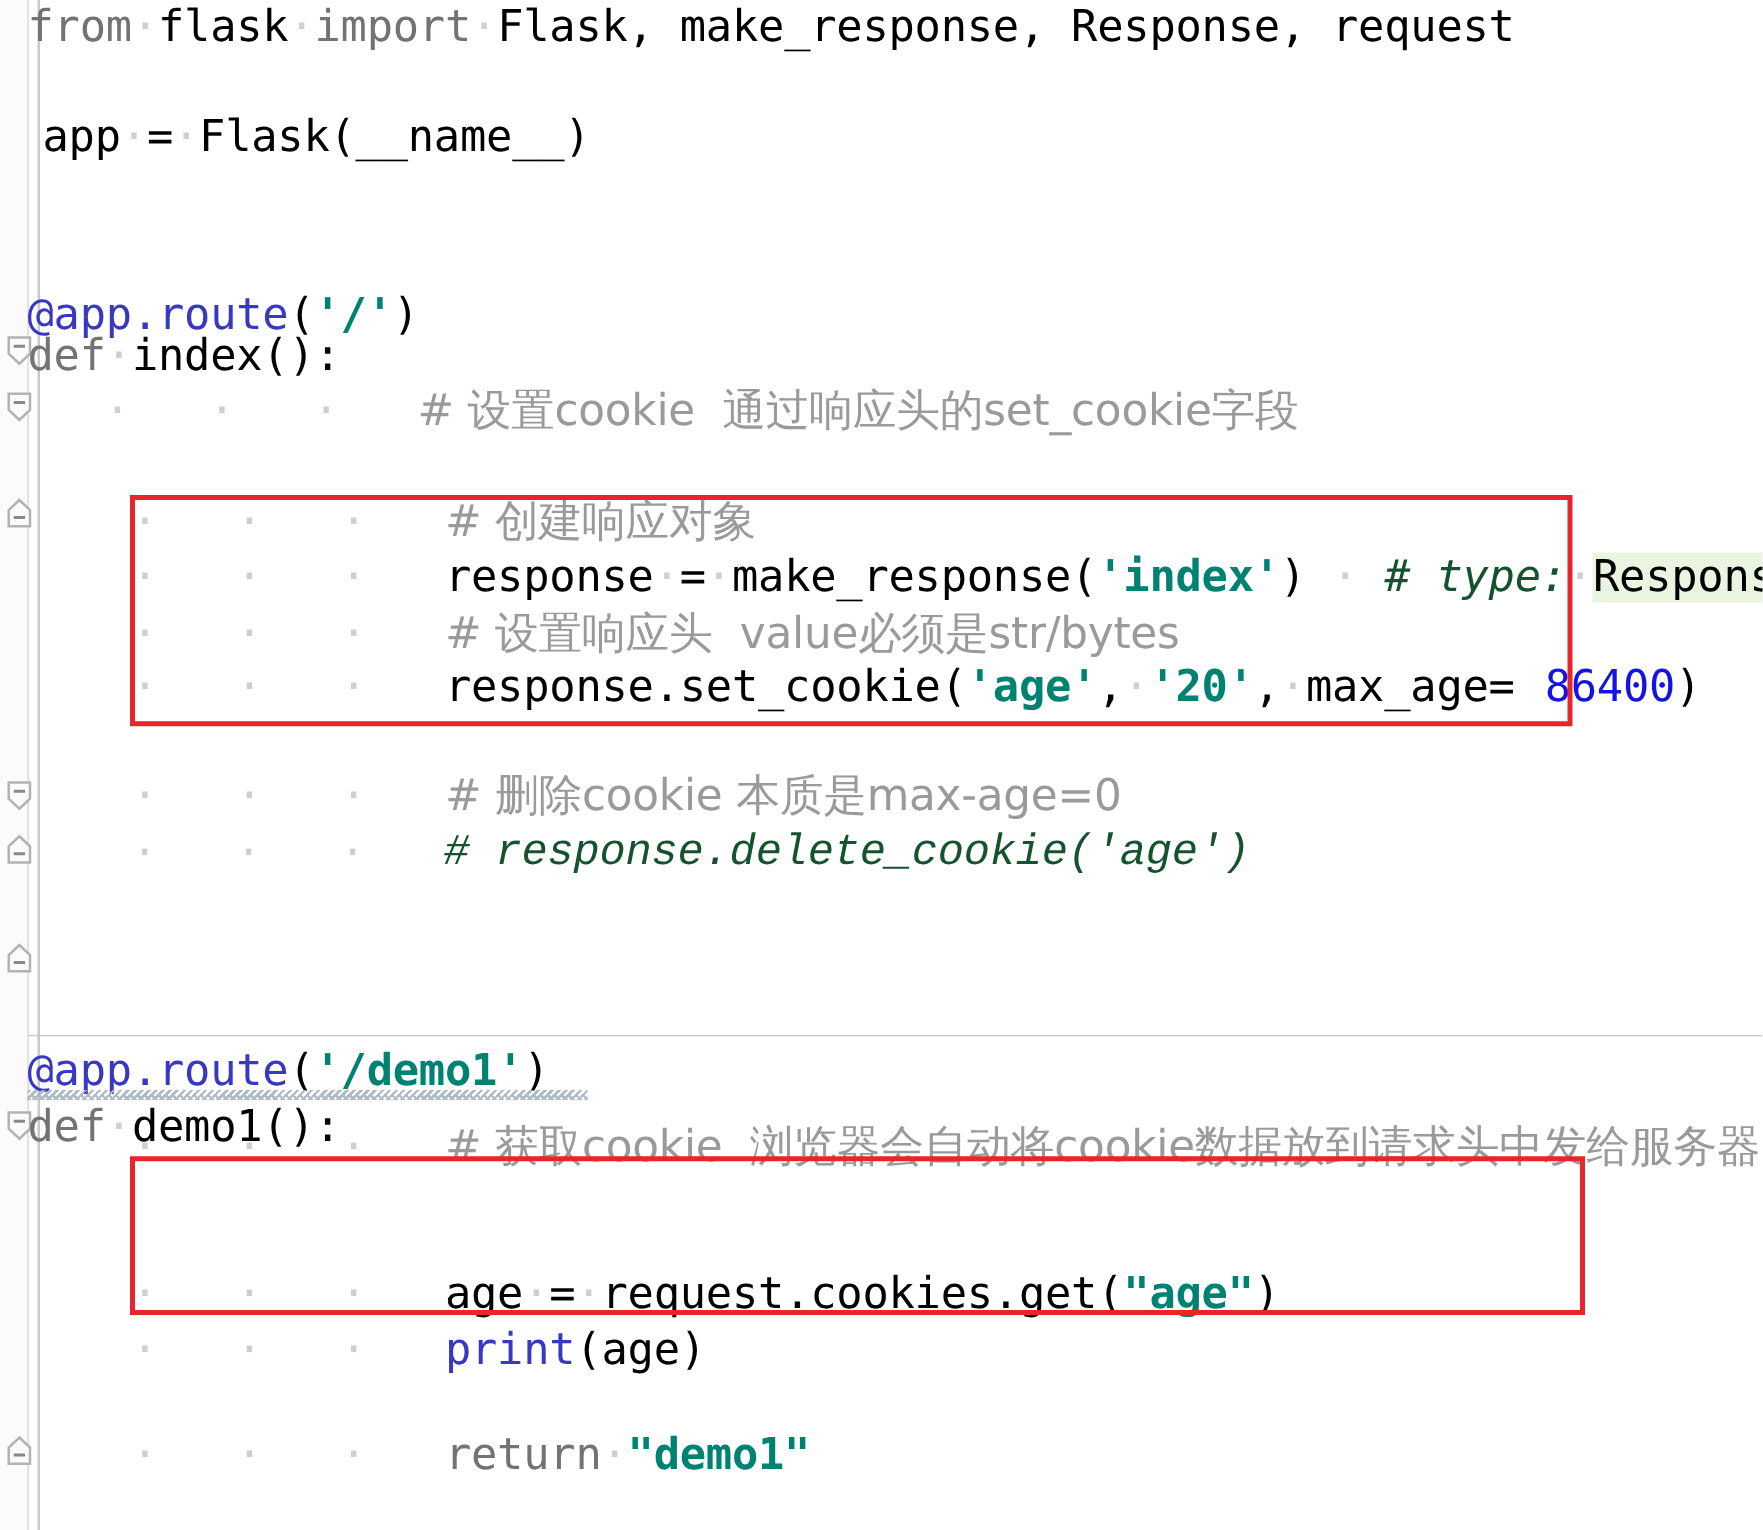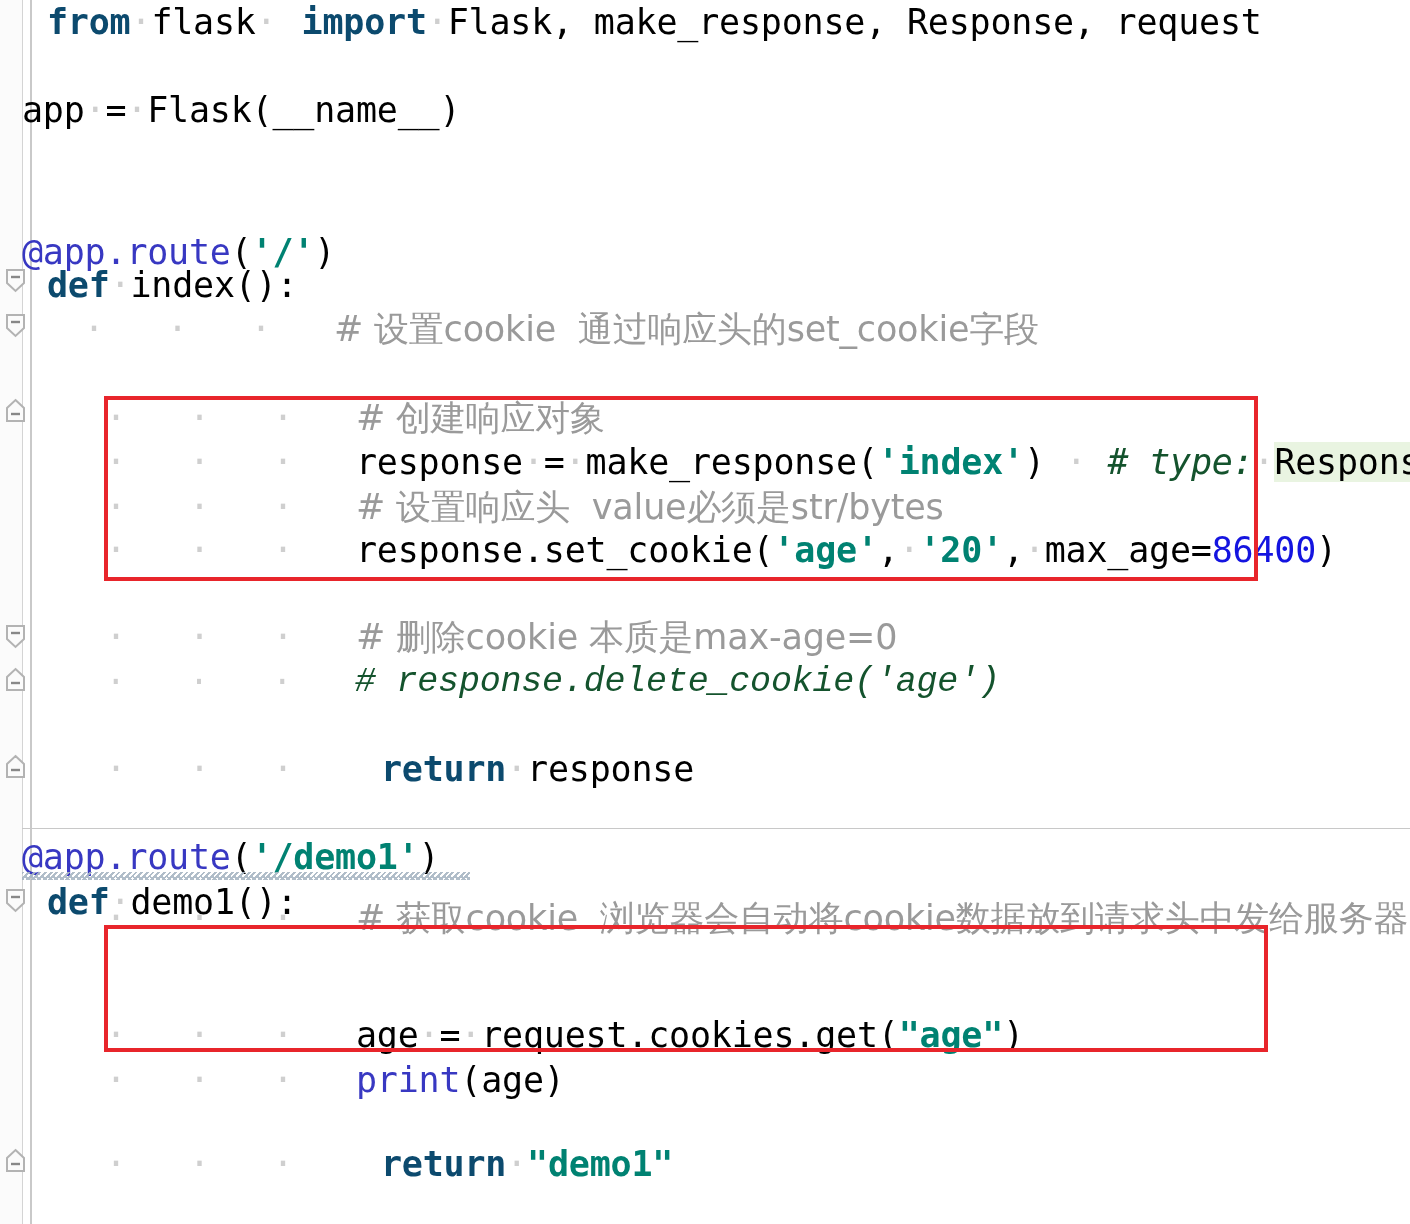--- a/index.html
+++ b/index.html
@@ -57,25 +57,25 @@
     height: 44px;
     line-height: 44px;
     white-space: pre;
     font-size: 35px;
     font-family: "DejaVu Sans Mono", "Liberation Mono", monospace;
     color: #000000;
     letter-spacing: -0.2px;
   }
 
   
-  .kw        { color: #0c4a6e; font-weight: bold; padding-left: 25px; }
+  .kw        { color: #737373; font-weight: normal; }
   .deco      { color: #3838c2; }
   .decodot   { color: #3838c2; }
   .str       { color: #008272; font-weight: bold; }
-  .num       { color: #1414e0; }
+  .num       { color: #1414e0; margin-left: 24px; }
   .kwarg     { color: #000000; }
   .builtin   { color: #3838c2; text-align: right; }
   .plain     { color: #000000; }
   .cmt       { color: #14532d; font-style: italic; }
   .cmt-cjk   { color: #9a9a9a; font-style: normal;
                font-family: "DejaVu Sans", "Liberation Sans", sans-serif; }
   .hl-resp   { background: #e9f4e1; color: #000000; }
   .dot       { color: #cfcfcf; }
 
   
@@ -175,41 +175,40 @@
     <svg width="27" height="27" viewBox="0 0 27 27">
       <path d="M13.5 2 L22 10 V23 H5 V10 Z" fill="#fbfbfb" stroke="#b3b3b3" stroke-width="2"></path>
       <line x1="9" y1="16" x2="18" y2="16" stroke="#888" stroke-width="2.4"></line>
     </svg>
   </div>
 
   <div class="code">
 
     <div class="line" style="top:0px;"><span class="kw">from</span><span class="dot">·</span><span class="plain">flask</span><span class="dot">·</span><span class="kw">import</span><span class="dot">·</span><span class="plain">Flask, make_response, Response, request</span></div>
 
-    <div class="line" style="top:88px;"><span class="plain">app</span><span class="dot">·</span><span class="plain">=</span><span class="dot">·</span><span class="plain">Flask(__name__)</span></div>
+    <div class="line" style="top:88px;margin-left:12px;"><span class="plain">app</span><span class="dot">·</span><span class="plain">=</span><span class="dot">·</span><span class="plain">Flask(__name__)</span></div>
 
     <div class="line" style="top:218px;margin-top:12px;"><span class="deco">@app</span><span class="decodot">.</span><span class="deco">route</span><span class="plain">(</span><span class="str">'/'</span><span class="plain">)</span></div>
 
     <div class="line" style="top:307px; left:auto;"><span class="dot">&nbsp;&nbsp;&nbsp;&nbsp;·&nbsp;&nbsp;&nbsp;·&nbsp;&nbsp;&nbsp;·&nbsp;&nbsp;&nbsp;</span><span class="cmt-cjk"># 设置cookie  通过响应头的set_cookie字段</span></div>
 
     <div class="line" style="top:263px;"><span class="kw">def</span><span class="dot">·</span><span class="plain">index():</span></div>
 
     <div class="line" style="top:396px;"><span class="dot">&nbsp;&nbsp;&nbsp;&nbsp;·&nbsp;&nbsp;&nbsp;·&nbsp;&nbsp;&nbsp;·&nbsp;&nbsp;&nbsp;</span><span class="cmt-cjk"># 创建响应对象</span></div>
 
     <div class="line" style="top:440px;"><span class="dot">&nbsp;&nbsp;&nbsp;&nbsp;·&nbsp;&nbsp;&nbsp;·&nbsp;&nbsp;&nbsp;·&nbsp;&nbsp;&nbsp;</span><span class="plain">response</span><span class="dot">·</span><span class="plain">=</span><span class="dot">·</span><span class="plain">make_response(</span><span class="str">'index'</span><span class="plain">)</span><span class="dot">&nbsp;·&nbsp;</span><span class="cmt"># type:</span><span class="dot">·</span><span class="hl-resp">Response</span></div>
 
     <div class="line" style="top:485px;"><span class="dot">&nbsp;&nbsp;&nbsp;&nbsp;·&nbsp;&nbsp;&nbsp;·&nbsp;&nbsp;&nbsp;·&nbsp;&nbsp;&nbsp;</span><span class="cmt-cjk"># 设置响应头  value必须是str/bytes</span></div>
 
     <div class="line" style="top:528px;"><span class="dot">&nbsp;&nbsp;&nbsp;&nbsp;·&nbsp;&nbsp;&nbsp;·&nbsp;&nbsp;&nbsp;·&nbsp;&nbsp;&nbsp;</span><span class="plain">response.set_cookie(</span><span class="str">'age'</span><span class="plain">,</span><span class="dot">·</span><span class="str">'20'</span><span class="plain">,</span><span class="dot">·</span><span class="kwarg">max_age</span><span class="plain">=</span><span class="num">86400</span><span class="plain">)</span></div>
 
     <div class="line" style="top:615px;"><span class="dot">&nbsp;&nbsp;&nbsp;&nbsp;·&nbsp;&nbsp;&nbsp;·&nbsp;&nbsp;&nbsp;·&nbsp;&nbsp;&nbsp;</span><span class="cmt-cjk"># 删除cookie 本质是max-age=0</span></div>
 
     <div class="line" style="top:660px;font-family:Liberation Mono, monospace;"><span class="dot">&nbsp;&nbsp;&nbsp;&nbsp;·&nbsp;&nbsp;&nbsp;·&nbsp;&nbsp;&nbsp;·&nbsp;&nbsp;&nbsp;</span><span class="cmt"># response.delete_cookie('age')</span></div>
 
-    <div class="line" style="top:747px;"><span class="dot">&nbsp;&nbsp;&nbsp;&nbsp;·&nbsp;&nbsp;&nbsp;·&nbsp;&nbsp;&nbsp;·&nbsp;&nbsp;&nbsp;</span><span class="kw">return</span><span class="dot">·</span><span class="plain">response</span></div>
 
     <div class="separator" style="left:22px; top:828px; width:1388px;"></div>
 
     <div class="line" style="top:835px;"><span class="deco">@app</span><span class="decodot">.</span><span class="deco">route</span><span class="plain">(</span><span class="str">'/demo1'</span><span class="plain">)</span></div>
     <div class="squiggle" style="left:22px; top:872px; width:448px;"></div>
 
     <div class="line" style="top:880px;"><span class="kw">def</span><span class="dot">·</span><span class="plain">demo1():</span></div>
 
     <div class="line" style="top:896px;"><span class="dot">&nbsp;&nbsp;&nbsp;&nbsp;·&nbsp;&nbsp;&nbsp;·&nbsp;&nbsp;&nbsp;·&nbsp;&nbsp;&nbsp;</span><span class="cmt-cjk"># 获取cookie  浏览器会自动将cookie数据放到请求头中发给服务器</span></div>
 

